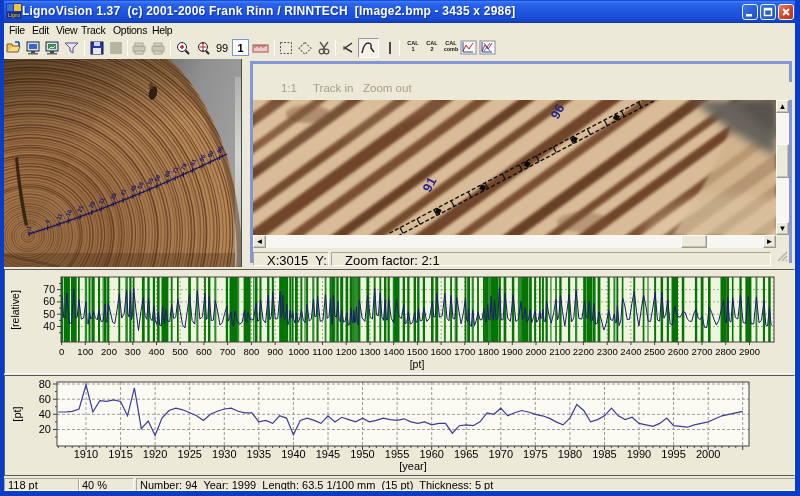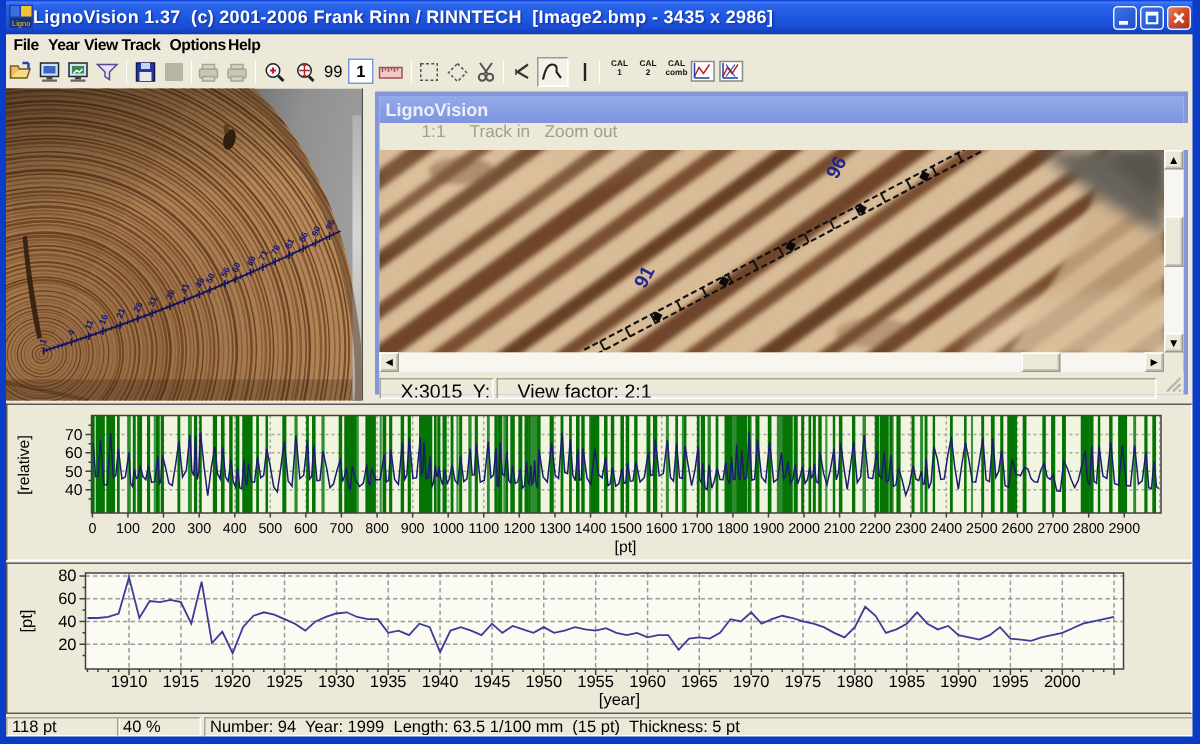--- a/index.html
+++ b/index.html
@@ -3,21 +3,21 @@
 * { margin:0; padding:0; box-sizing:border-box; }
 html,body { width:800px; height:496px; overflow:hidden; font-family:"Liberation Sans",sans-serif; }
 #win { position:relative; width:800px; height:496px; background:#ece9d8;border-radius:24px; }
 #titlebar { position:absolute; left:0; top:0; width:800px; height:23px;
   background:linear-gradient(180deg,#0831d9 0%,#3e7ef2 6%,#2a64e9 16%,#2059e2 45%,#1a4cd4 80%,#1241bb 94%,#0d36a8 100%);
   color:#fff; }
 #titlebar .ttext { position:absolute; left:22px; top:4px; font-size:12px; font-weight:bold; letter-spacing:0.2px;
   text-shadow:1px 1px 1px #1535a0; white-space:nowrap; }
 .tbtn { position:absolute; top:4px; width:16px; height:16px; border:1px solid #eef2fb; border-radius:3px;
   display:flex; align-items:center; justify-content:center; }
-#menubar { position:absolute; left:4px; top:23px; width:792px; height:15px; background:#ece9d8; font-size:10.5px; color:#000; letter-spacing:-0.3px;font-weight:bold; }
+#menubar { position:absolute; left:4px; top:23px; width:792px; height:15px; background:#ece9d8; font-size:10.5px; color:#000; letter-spacing:-0.3px; }
 #menubar span { position:absolute; top:1px; }
 #toolbar { position:absolute; left:4px; top:38px; width:792px; height:21px; background:#ece9d8; }
 .ico { position:absolute; top:2px; width:17px; height:16px; }
 .sep { position:absolute; top:2px; width:1px; height:16px; background:#b8b4a2; border-right:1px solid #fff; }
 #leftimg { position:absolute; left:4px; top:59px; width:237px; height:208px; }
 #splitter { position:absolute; left:241px; top:59px; width:9px; height:208px; background:#ece9d8; border-left:1px solid #4a4a48; }
 #subwin { position:absolute; left:250px; top:61px; width:542px; height:202px; border:3px solid #8496d8; background:#ece9d8; }
 #subtitle { position:absolute; left:0; top:0; width:536px; height:18px;
   background:linear-gradient(180deg,#94aae8 0%,#8ba1e4 40%,#7e94de 100%); color:#eceff8; font-weight:bold; font-size:12px; }
 #submenu { position:absolute; left:0; top:18px; width:536px; height:18px; background:#ece9d8; color:#a29e88; font-size:11.5px;margin-left:16px; }
@@ -62,21 +62,21 @@
         </svg>
       </div>
     <div class="tbtn" style="left:778px;background:linear-gradient(135deg,#e8825a,#d0482a 50%,#b03818)">
         <svg width="10" height="10">
           <path d="M2 2 L8 8 M8 2 L2 8" stroke="#fff" stroke-width="2"></path>
         </svg>
       </div>
   </div>
   <div id="menubar">
     <span style="left:5px">File</span>
-      <span style="left:28px">Year</span>
+      <span style="left:28px">Edit</span>
       <span style="left:52px">View</span>
     <span style="left:77px">Track</span>
       <span style="left:109px">Options</span>
       <span style="left:148px">Help</span>
   </div>
   <div id="toolbar">
       <div class="ico" style="left:2px"><svg width="17" height="16" viewBox="0 0 17 16">
           <path d="M1 12 L3 6 L14 6 L12 12 Z" fill="#f7d98a" stroke="#7a5a16"></path>
           <path d="M1 12 L1 4 L6 4 L7 6" fill="#e8c060" stroke="#7a5a16"></path>
           <path d="M9 2 h4 M13 2 v4" stroke="#1a44b8" stroke-width="1.6"></path>
@@ -404,23 +404,20 @@
         <line x1="191.1" y1="108.6" x2="191.1" y2="111.6" stroke="#101060" stroke-width="0.6"></line>
         <line x1="195.6" y1="106.5" x2="195.6" y2="109.5" stroke="#101060" stroke-width="0.6"></line>
         <line x1="200.1" y1="104.4" x2="200.1" y2="107.4" stroke="#101060" stroke-width="0.6"></line>
         <line x1="204.6" y1="102.3" x2="204.6" y2="105.3" stroke="#101060" stroke-width="0.6"></line>
         <line x1="209.2" y1="100.1" x2="209.2" y2="103.1" stroke="#101060" stroke-width="0.6"></line>
         <line x1="213.8" y1="98.0" x2="213.8" y2="101.0" stroke="#101060" stroke-width="0.6"></line>
         <line x1="218.4" y1="95.7" x2="218.4" y2="98.7" stroke="#101060" stroke-width="0.6"></line>
       </svg></div>
   <div id="splitter"></div>
   <div id="subwin">
-    <div id="subtitle">
-        <span style="position:absolute;left:4px;top:2px">LignoVision</span>
-      </div>
     <div id="submenu">
       <span style="position:absolute;left:12px">1:1</span>
       <span style="position:absolute;left:44px">Track in</span>
       <span style="position:absolute;left:94px">Zoom out</span>
     </div>
     <div id="subimg"><svg width="523" height="135" viewBox="0 0 523 135">
           <defs>
             <filter id="blur2">
               <feGaussianBlur stdDeviation="1.8"></feGaussianBlur>
             </filter>
@@ -492,21 +489,21 @@
       <div class="sbtn" style="left:0;top:44px;width:13px;height:34px"></div>
       <div class="sbtn" style="left:0;top:122px;width:13px;height:13px">▼</div>
     </div>
     <div id="hscroll" class="scroll">
       <div class="sbtn" style="left:0;top:0;width:13px;height:13px">◄</div>
       <div class="sbtn" style="left:428px;top:0;width:26px;height:13px"></div>
       <div class="sbtn" style="left:510px;top:0;width:13px;height:13px">►</div>
     </div>
     <div id="substatus">
       <div class="scell" style="left:0px;width:76px">X:3015&nbsp; Y:1541</div>
-      <div class="scell" style="left:78px;width:440px">View factor: 2:1</div>
+      <div class="scell" style="left:78px;width:440px">Zoom factor: 2:1</div>
       <svg style="position:absolute;right:1px;top:2px" width="12" height="12">
           <path d="M11 2 L2 11 M11 6 L6 11 M11 10 L10 11" stroke="#b8b4a4" stroke-width="1.5"></path>
         </svg>
     </div>
   </div>
   <div id="midpanel">
       <svg width="791" height="105" viewBox="0 0 791 105" style="position:absolute;left:0;top:0">
         <rect x="56.0" y="7.0" width="713.0" height="65.0" fill="#f1f5df"></rect>
         <line x1="56.0" y1="56.5" x2="769.0" y2="56.5" stroke="#a8a89a" stroke-width="1" stroke-dasharray="2,2"></line>
         <line x1="56.0" y1="44.2" x2="769.0" y2="44.2" stroke="#a8a89a" stroke-width="1" stroke-dasharray="2,2"></line>

